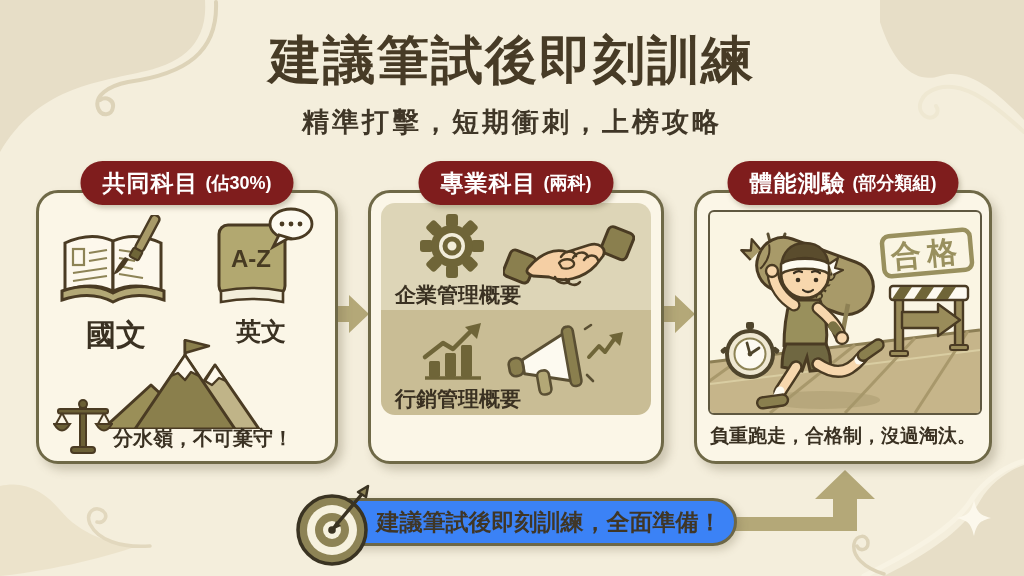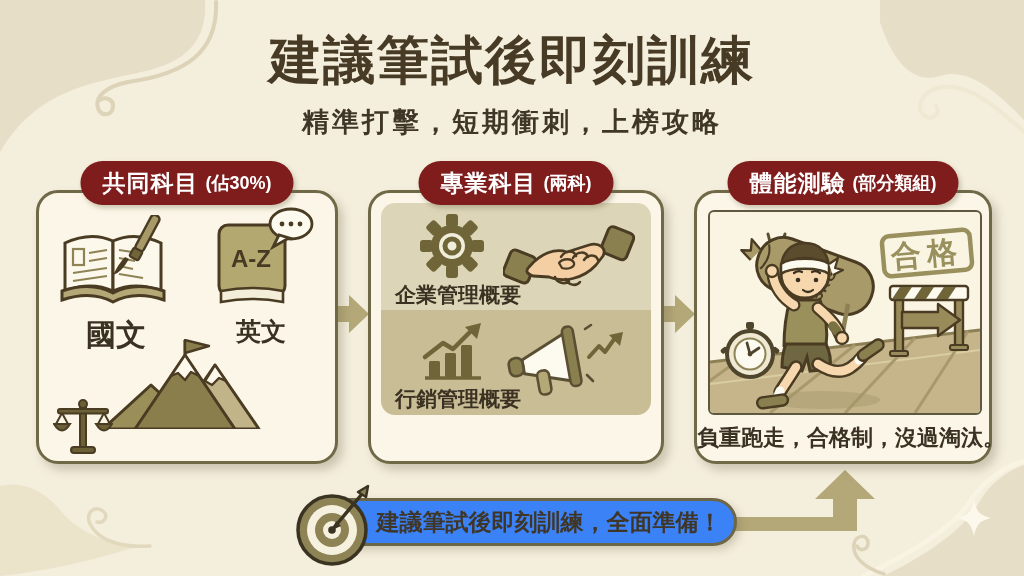--- a/index.html
+++ b/index.html
@@ -56,21 +56,21 @@
   .inner-subject{
     position:absolute;font-size:21px;font-weight:700;color:#3a3122;white-space:nowrap;
   }
 
   
   .illo-box{
     position:absolute;left:11px;top:17px;width:270px;height:201px;
     background:#faf5e3;border:2.5px solid #5f5840;border-radius:6px;
     overflow:hidden;
   }
-  .p3-caption{position:absolute;top:230px;left:0;width:100%;text-align:center;font-size:22px;}
+  .p3-caption{position:absolute;top:230px;left:0;width:100%;text-align:center;font-size:19px;}
 
   
   .banner{
     left:303px;top:498px;width:434px;height:48px;
     background:#3b82f6;border:3.5px solid #6d6747;border-radius:26px;
     display:flex;align-items:center;justify-content:center;
     padding-left:58px;box-sizing:border-box;
     font-size:23px;font-weight:700;color:#3f3627;white-space:nowrap;
     z-index:2;box-shadow:3px 4px 8px rgba(110,100,72,.28);
   }
@@ -176,20 +176,21 @@
         <rect x="5" y="12" width="50" height="4.5" rx="2"></rect>
         <line x1="9" y1="16" x2="3" y2="27"></line>
           <line x1="9" y1="16" x2="15" y2="27"></line>
         <path d="M1,27 Q9,40 17,27 Z"></path>
         <line x1="51" y1="16" x2="45" y2="27"></line>
           <line x1="51" y1="16" x2="57" y2="27"></line>
         <path d="M43,27 Q51,40 59,27 Z"></path>
         <rect x="18" y="50" width="24" height="6" rx="3"></rect>
       </g>
     </svg>
+    <div class="abs caption" style="left:74px;top:232px;font-size:20px;">分水嶺，不可棄守！</div>
   </div>
 
   <div class="abs panel panel2">
     <div class="pill">
       <span class="main">專業科目</span>
       <span class="note">(兩科)</span>
     </div>
 
     <div class="card card-top"></div>
     <div class="card card-bottom"></div>

